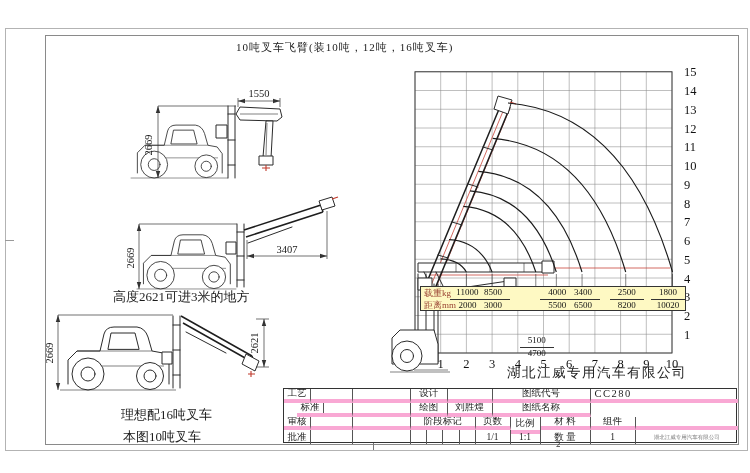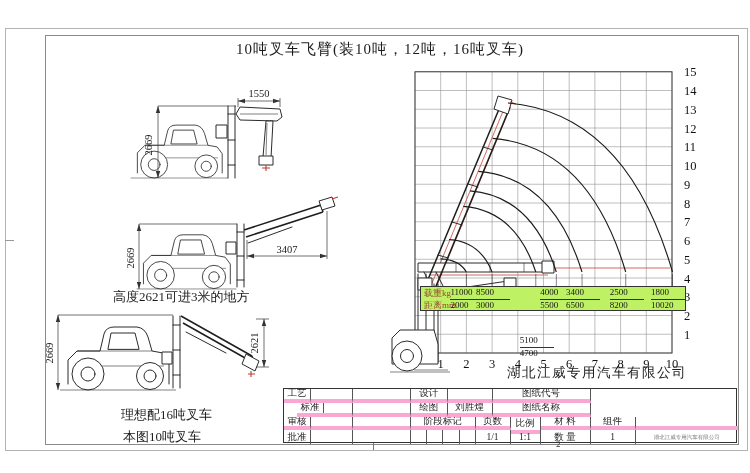--- a/index.html
+++ b/index.html
@@ -19,34 +19,34 @@
   .dimtxt{font-size:10.5px;fill:#1c1c1c;text-anchor:middle;font-family:"Liberation Serif",serif}
   .grid{stroke:#8a8a8a;stroke-width:.55}
   .gridborder{stroke:#444;stroke-width:1;fill:none}
   .arc{stroke:#1b1b1b;stroke-width:1.15;fill:none}
   .leader{stroke:#333;stroke-width:.6}
   .xtick{font-size:12.5px;fill:#111;text-anchor:middle;font-family:"Liberation Serif",serif}
   .ytick{font-size:12.5px;fill:#111;text-anchor:start;font-family:"Liberation Serif",serif}
   .note{font-size:13px;white-space:nowrap}
   .frame{border:1px solid #b3b3b3}
   .frame2{border:1px solid #8a8a8a}
-  .loadtable{background:#bef264;border:1px solid #333;box-sizing:border-box}
+  .loadtable{background:#fef9c3;border:1px solid #333;box-sizing:border-box}
   .ltlabel{position:absolute;left:3px;font-size:9px;line-height:12px;color:#9a4434;white-space:nowrap}
-  .lcol{position:absolute;top:0;width:34px;font-size:9px;line-height:11.5px;color:#141414}
+  .lcol{position:absolute;top:0;width:34px;text-align:center;font-size:9px;line-height:11.5px;color:#141414}
   .lcol .lnum{border-bottom:1px solid #333}
   .tblock{border:1.4px solid #333;background:#fff;box-sizing:border-box}
   .tc{position:absolute;border-right:1px solid #555;border-bottom:4px solid #f9a8d4;
       font-size:9.5px;display:flex;align-items:center;justify-content:center;
       box-sizing:border-box;white-space:nowrap;overflow:hidden}
   .tc.leftal{justify-content:flex-start;padding-left:4px}
   .tc.norb{border-right:none}
   .tc.nobb{border-bottom:none}
   .code{letter-spacing:1.5px;font-size:10.5px}
   .tiny{font-size:5.5px;color:#7a7a7a}
-  .pagetitle{font-size:15px;letter-spacing:1px;white-space:nowrap}
+  .pagetitle{font-size:11px;letter-spacing:1px;white-space:nowrap}
   .companybig{font-size:13.5px;letter-spacing:1.5px;white-space:nowrap}
   .zonemark{font-size:9px;color:#333}
 </style>
 </head>
 <body>
 
 <div class="abs frame" style="left:5px;top:28px;width:741px;height:421px"></div>
 <div class="abs frame2" style="left:45px;top:35px;width:692px;height:408px"></div>
 <div class="abs" style="left:5px;top:240px;width:9px;height:1px;background:#999"></div>
 <div class="abs" style="left:373px;top:443px;width:1px;height:7px;background:#777"></div>
@@ -270,20 +270,21 @@
 <div class="abs companybig" style="left:507px;top:364px">湖北江威专用汽车有限公司</div>
 
 <div class="abs tblock" style="left:283px;top:388px;width:454px;height:55px">
 
   <div class="tc" style="left:0;top:0;width:27px;height:13.75px">工艺</div>
   <div class="tc" style="left:27px;top:0;width:42px;height:13.75px"></div>
   <div class="tc" style="left:69px;top:0;width:58px;height:13.75px"></div>
   <div class="tc" style="left:127px;top:0;width:36.5px;height:13.75px">设计</div>
   <div class="tc" style="left:163.5px;top:0;width:45px;height:13.75px"></div>
   <div class="tc" style="left:208.5px;top:0;width:98px;height:13.75px">图纸代号</div>
+  <div class="tc leftal code norb" style="left:306.5px;top:0;width:147.5px;height:13.75px">CC280</div>
 
   <div class="tc" style="left:13px;top:13.75px;width:27px;height:13.75px">标准</div>
   <div class="tc" style="left:27px;top:13.75px;width:42px;height:13.75px"></div>
   <div class="tc" style="left:69px;top:13.75px;width:58px;height:13.75px"></div>
   <div class="tc" style="left:127px;top:13.75px;width:36.5px;height:13.75px">绘图</div>
   <div class="tc" style="left:163.5px;top:13.75px;width:45px;height:13.75px">刘胜煌</div>
   <div class="tc" style="left:208.5px;top:13.75px;width:98px;height:13.75px">图纸名称</div>
 
   <div class="tc" style="left:0;top:27.5px;width:27px;height:13.75px">审核</div>
   <div class="tc" style="left:27px;top:27.5px;width:42px;height:13.75px"></div>

